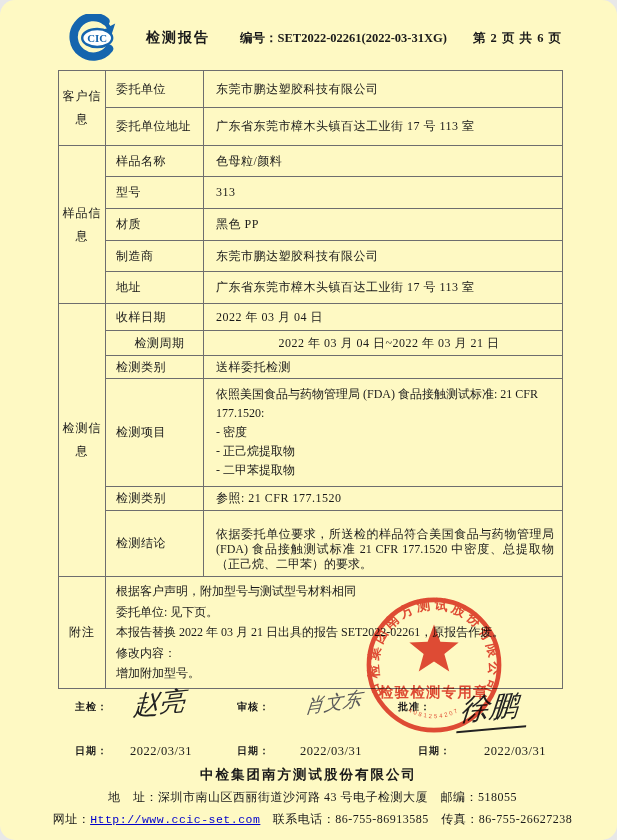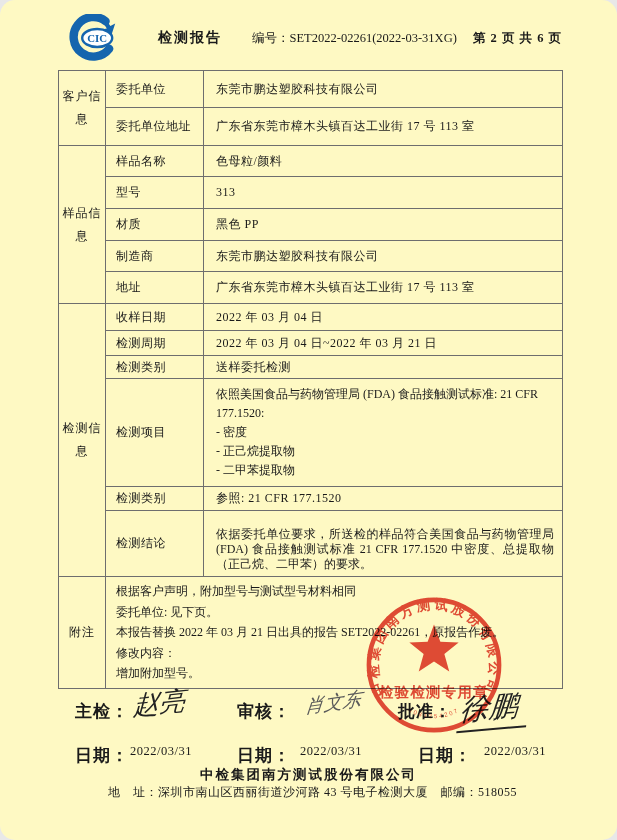--- a/index.html
+++ b/index.html
@@ -8,52 +8,52 @@
     position:relative; width:617px; height:840px; background:#fef9c3;
     margin:0 auto; overflow:hidden;
     font-family:"Liberation Serif","DejaVu Serif",serif;
     color:#1a1a1a;
     border-radius:15px;
   }
   
   .header { position:absolute; top:14px; left:60px; width:502px; height:48px;
             display:flex; align-items:center; }
   .logo { width:72px; height:48px; flex:0 0 auto; }
-  .h-title { font-size:14px; font-weight:bold; margin-left:26px; letter-spacing:2px; }
-  .h-no { font-size:12.5px; font-weight:normal; margin-left:30px; white-space:nowrap; }
+  .h-title { font-size:14px; font-weight:bold; margin-left:14px; letter-spacing:2px; }
+  .h-no { font-size:12.5px; font-weight:bold; margin-left:30px; white-space:nowrap; }
   .h-page { font-size:12.5px; font-weight:bold; margin-left:auto; white-space:nowrap; letter-spacing:1px;}
   
   table.report { position:absolute; top:70px; left:58px; width:504px;
                  border-collapse:collapse; table-layout:fixed; }
   table.report td { border:1px solid #6e6e6e; font-size:12px; vertical-align:middle; }
   td.gc { text-align:center; padding:0 1px; line-height:23px; word-break:break-all; letter-spacing:1px;}
   td.lc { padding-left:10px; letter-spacing:0.5px; }
   td.vc { padding-left:12px; letter-spacing:0.5px; }
   td.multiline { vertical-align:middle; padding:6px 8px 6px 12px; }
   td.multiline .ln { line-height:19px; }
   td.concl { font-size:11.5px; line-height:15px; padding:16px 8px 4px 12px; text-align:justify; }
   td.notes { vertical-align:middle; padding:4px 8px 4px 10px; }
   td.notes .ln { line-height:20.5px; }
   tr.h37 { height:37px; } tr.h38 { height:38px; }
   tr.h31 { height:31px; } tr.h32 { height:32px; }
-  tr.h27 { height:27px; } tr.h25 { height:25px; } tr.h23 { height:23px;margin-top:20px; }
+  tr.h27 { height:27px; } tr.h25 { height:25px;text-align:center; } tr.h23 { height:23px;margin-top:20px; }
   tr.h95 { height:97px; } tr.h24 { height:24px; } tr.h46 { height:48px; }
   tr.h105 { height:105px; }
   
-  .sig-label, .date-label { position:absolute; font-size:17px; font-weight:bold; letter-spacing:1px;}
+  .sig-label, .date-label { position:absolute; font-size:10px; font-weight:bold; letter-spacing:1px;}
   .sig-name { position:absolute; font-style:italic; color:#222;
               font-family:"DejaVu Serif","Liberation Serif",serif; white-space:nowrap;}
   .date-val { position:absolute; font-size:12.5px; letter-spacing:0.5px; }
   
   .stamp { position:absolute; left:364px; top:595px; width:140px; height:140px;
            mix-blend-mode:multiply; opacity:0.92; z-index:5; pointer-events:none; }
   
   .footer { position:absolute; left:0; top:766px; width:617px; text-align:center; }
   .f-company { font-size:13.5px; font-weight:bold; letter-spacing:2px; }
-  .f-line { font-size:12px; letter-spacing:0.5px;padding-left:8px; }
+  .f-line { font-size:12px; margin-top:5px; letter-spacing:0.5px;padding-left:8px; }
   .f-link { color:#0000cc; text-decoration:underline; cursor:pointer;
             font-family:"Liberation Mono","DejaVu Sans Mono",monospace; font-size:11.5px; }
 </style>
 </head>
 <body>
 
 <div class="page">
 
   <div class="header">
     <svg class="logo" viewBox="0 0 60 40">
@@ -178,15 +178,16 @@
     <polygon fill="#dd3e33" points="100,42 109.1,66.9 135.2,67.9 114.8,84.2 121.8,109.4 100,95 78.2,109.4 85.2,84.2 64.8,67.9 90.9,66.9"></polygon>
     <text x="100" y="146" text-anchor="middle" font-size="20.5" fill="#dd3e33" letter-spacing="2" font-family="Liberation Serif, DejaVu Serif, serif" font-weight="bold">检验检测专用章</text>
     <text font-size="8.5" fill="#dd3e33" letter-spacing="3" font-family="Liberation Sans, DejaVu Sans, sans-serif">
       <textPath href="#arcBot" startOffset="50%" text-anchor="middle">4081254207</textPath>
     </text>
   </svg>
 
   <div class="footer">
     <div class="f-company">中检集团南方测试股份有限公司</div>
     <div class="f-line"><span>地　址：</span><span>深圳市南山区西丽街道沙河路 43 号电子检测大厦</span><span>　邮编：</span><span>518055</span></div>
+    <div class="f-line"><span>网址：</span><a class="f-link">Http://www.ccic-set.com</a><span>　联系电话：</span><span>86-755-86913585</span><span>　传真：</span><span>86-755-26627238</span></div>
   </div>
 
 </div>
 
 </body></html>

